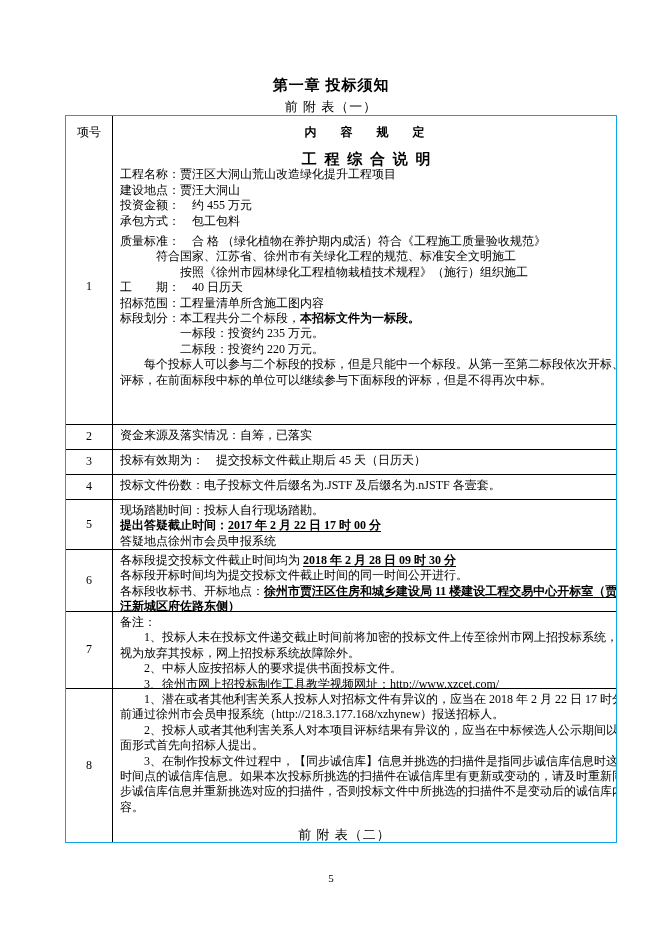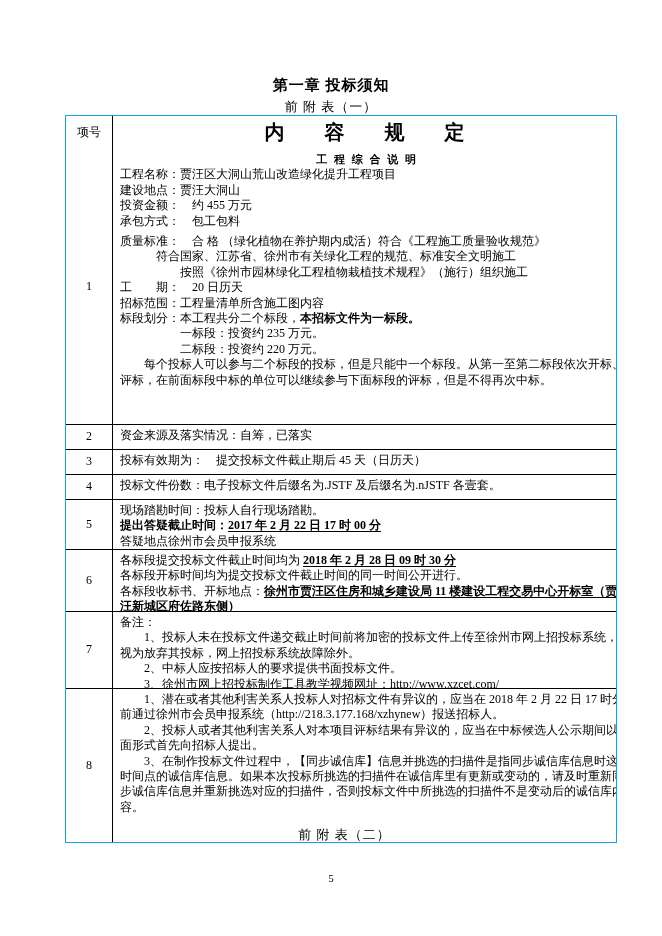--- a/index.html
+++ b/index.html
@@ -19,24 +19,24 @@
   .cell{box-sizing:border-box;}
   .no-cell{
     width:47px;flex:0 0 47px;border-right:1px solid #000;
     display:flex;align-items:center;justify-content:center;
   }
   .content-cell{flex:1;padding:3px 2px 2px 7px;overflow:hidden;}
   .head-row{height:33px;}
   .head-row .no-cell{font-size:12px;}
   .head-row .content-cell{
     display:flex;align-items:center;justify-content:center;
-    font-weight:bold;font-size:20px;padding:0;
+    font-weight:bold;font-size:12px;padding:0;
   }
   .line{white-space:nowrap;}
-  .line.center{text-align:center;white-space:normal;font-size:11px;letter-spacing:2px;}
+  .line.center{text-align:center;white-space:normal;font-size:15px;letter-spacing:2px;}
   .line.gap{margin-top:5px;}
   .b{font-weight:bold;}
   .u{text-decoration:underline;text-underline-offset:2px;}
   
   .tbody-row-1{height:275px;}
   .tbody-row-2{height:25px;}
   .tbody-row-3{height:25px;}
   .tbody-row-4{height:25px;}
   .tbody-row-5{height:50px;}
   .tbody-row-6{height:62px;}
@@ -65,21 +65,21 @@
           <div class="cell no-cell">1</div>
           <div class="cell content-cell">
             <div class="line center"><span class="b">工 程 综 合 说 明</span></div>
             <div class="line"><span>工程名称：贾汪区大洞山荒山改造绿化提升工程项目</span></div>
             <div class="line"><span>建设地点：贾汪大洞山</span></div>
             <div class="line"><span>投资金额：　约 455 万元</span></div>
             <div class="line"><span>承包方式：　包工包料</span></div>
             <div class="line gap"><span>质量标准：　合 格 （绿化植物在养护期内成活）符合《工程施工质量验收规范》</span></div>
             <div class="line"><span>　　　符合国家、江苏省、徐州市有关绿化工程的规范、标准安全文明施工</span></div>
             <div class="line"><span>　　　　　按照《徐州市园林绿化工程植物栽植技术规程》（施行）组织施工</span></div>
-            <div class="line"><span>工　　期：　20 日历天</span></div>
+            <div class="line"><span>工　　期：　40 日历天</span></div>
             <div class="line"><span>招标范围：工程量清单所含施工图内容</span></div>
             <div class="line"><span>标段划分：本工程共分二个标段，</span><span class="b">本招标文件为一标段。</span></div>
             <div class="line"><span>　　　　　一标段：投资约 235 万元。</span></div>
             <div class="line"><span>　　　　　二标段：投资约 220 万元。</span></div>
             <div class="line"><span>　　每个投标人可以参与二个标段的投标，但是只能中一个标段。从第一至第二标段依次开标、</span></div>
             <div class="line"><span>评标，在前面标段中标的单位可以继续参与下面标段的评标，但是不得再次中标。</span></div>
           </div>
         </div>
         <div class="trow tbody-row-2">
           <div class="cell no-cell">2</div>

